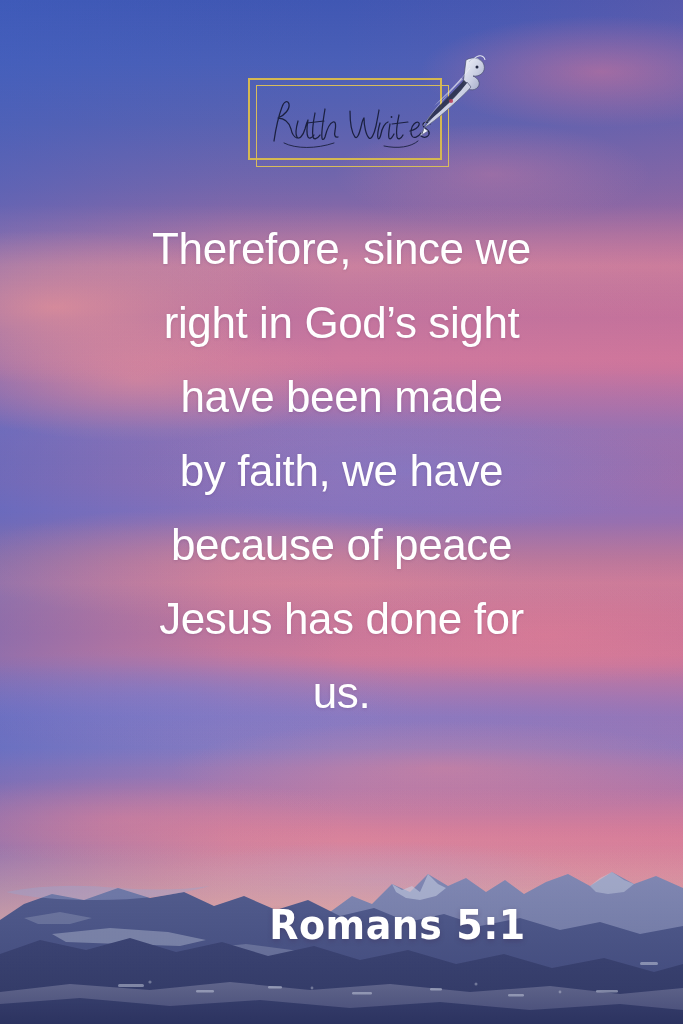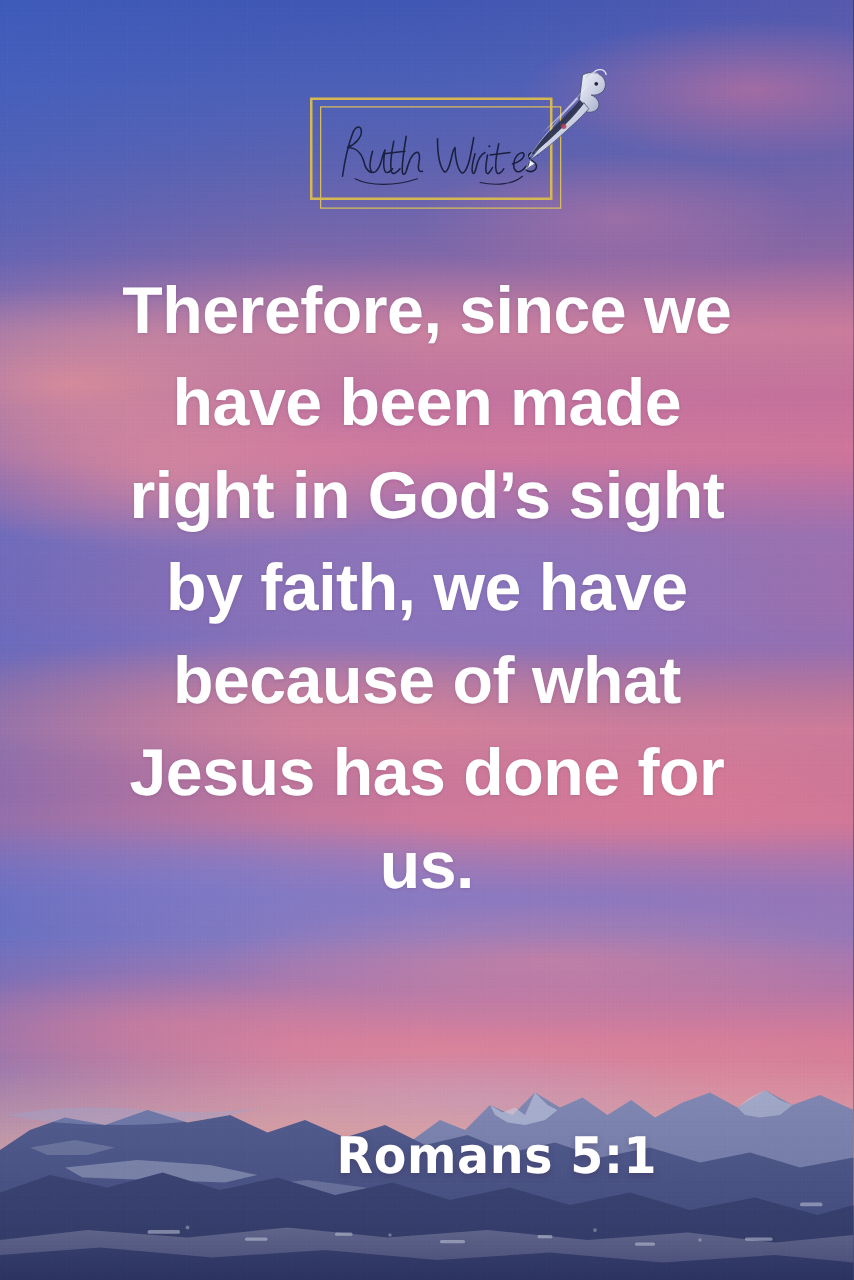--- a/index.html
+++ b/index.html
@@ -178,23 +178,23 @@
   .logo-bird svg { width: 100%; height: 100%; display:block; }
 
   
   .verse {
     position: absolute;
     left: 0;
     right: 0;
     top: 212px;
     text-align: center;
     color: #ffffff;
-    font-size: 53px;
+    font-size: 44px;
     line-height: 74px;
-    font-weight: 700;
+    font-weight: 400;
     letter-spacing: -0.4px;
     padding: 0 42px;
     text-shadow: 0 1px 3px rgba(70,40,90,0.18);
   }
   .verse-line { display: block; white-space: nowrap; }
 
   
   .reference {
     position: absolute;
     left: 0; right: 0;
@@ -362,23 +362,23 @@
 
         <circle cx="65" cy="13" r="1.5" fill="#20263f"></circle>
 
         <path d="M58,14 C50,24 38,38 26,52 C20,59 15,66 11,72" fill="none" stroke="#ffffff" stroke-width="0.6" opacity="0.6"></path>
       </svg>
     </div>
   </div>
 
   <div class="verse">
     <span class="verse-line">Therefore, since we</span>
+    <span class="verse-line">right in God’s sight</span>
     <span class="verse-line">have been made</span>
-    <span class="verse-line">right in God’s sight</span>
     <span class="verse-line">by faith, we have</span>
-    <span class="verse-line">because of what</span>
+    <span class="verse-line">because of peace</span>
     <span class="verse-line">Jesus has done for</span>
     <span class="verse-line">us.</span>
   </div>
 
   <div class="reference">Romans 5:1</div>
 
 </div>
 
 </body></html>

